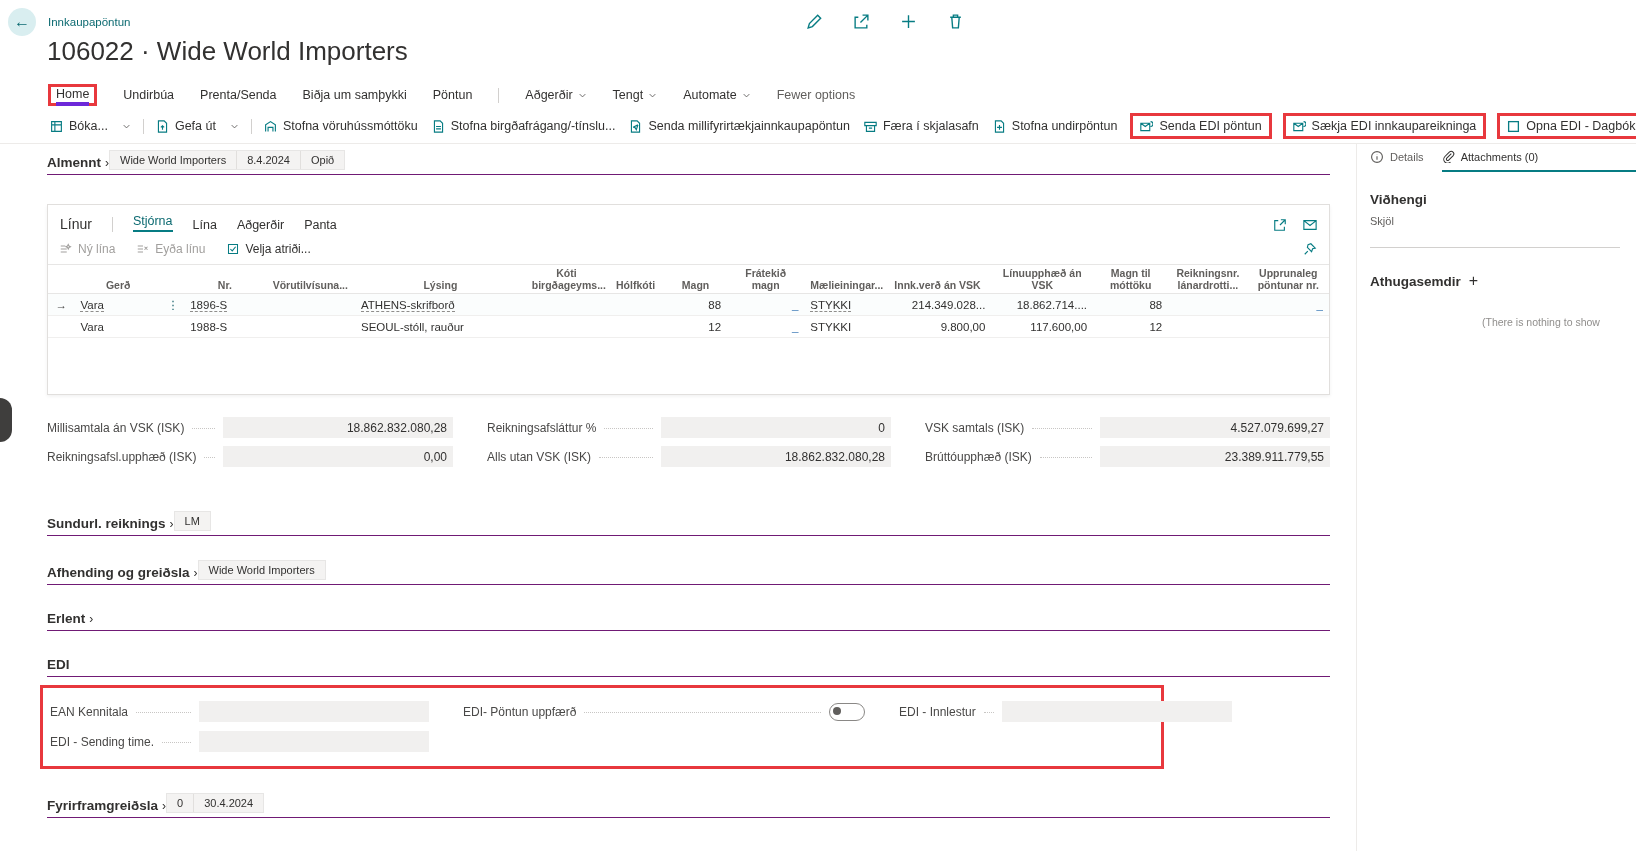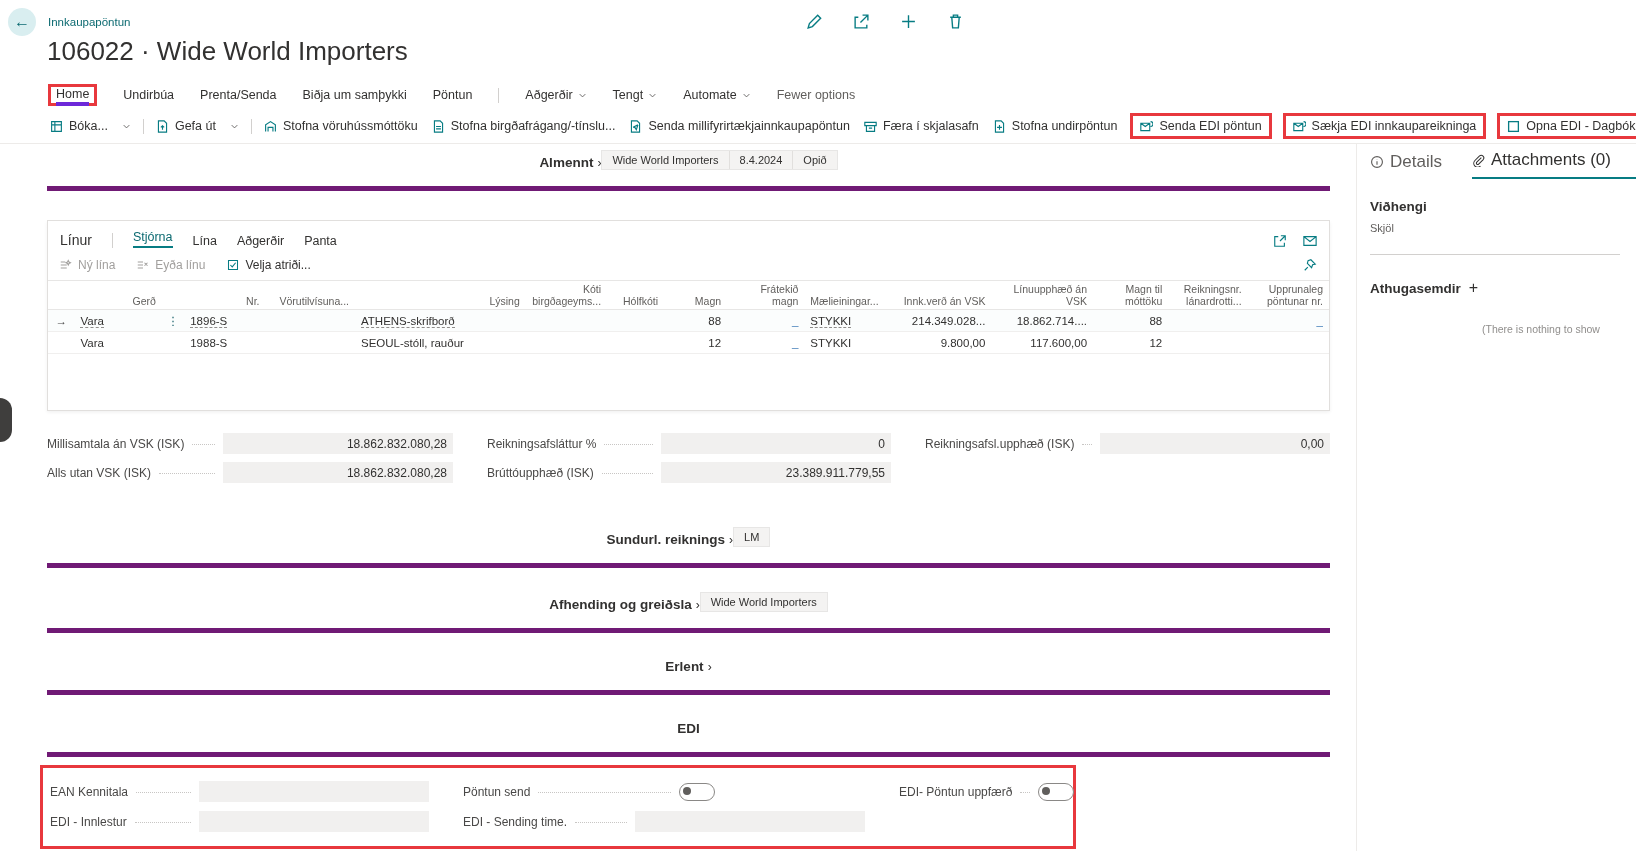--- a/index.html
+++ b/index.html
@@ -26,62 +26,62 @@
   .home-in{border-bottom:4px solid #6d28d9;padding-bottom:1px;color:#323130}
   .grey-t{color:#605e5c}
   
   .actionbar{left:48px;top:111px;height:30px;display:flex;align-items:center;gap:10px;font-size:12.5px;position:absolute;white-space:nowrap}
   .act{display:inline-flex;align-items:center;gap:6px;cursor:pointer;padding:3px 2px}
   .act.boxed{border:3px solid #e8383d;padding:3px 7px;margin-left:1px}
   .hline{left:0;right:0;top:143px;height:1px;background:#edebe9;position:absolute}
   .vdiv{left:1356px;top:143px;bottom:0;width:1px;background:#edebe9;position:absolute}
   
   .main{left:47px;top:150px;width:1283px;position:absolute}
-  .sec{display:flex;align-items:flex-end;justify-content:center;border-bottom:5px solid #701a75;padding-bottom:16px}
+  .sec{display:flex;align-items:flex-end;justify-content:flex-start;border-bottom:1px solid #701a75;padding-bottom:4px}
   .sec .t{font-size:13.5px;font-weight:700;color:#323130}
   .sec .t .caret{font-weight:400;font-size:12px;margin-left:4px;color:#323130}
   .chips{display:flex;border:1px solid #e7e6e5}
   .chip{background:#f4f3f2;border-left:1px solid #e1dfdd;padding:3px 10px;font-size:11px;cursor:pointer}
   .chip:first-child{border-left:none}
   
   .card{margin-top:29px;border:1px solid #e1dfdd;height:189px;box-shadow:0 1.6px 3.6px rgba(0,0,0,.06);position:relative;background:#fff}
   .card-tabs{display:flex;align-items:flex-end;gap:20px;padding:9px 12px 3px;font-size:12.5px}
   .caption{font-size:14px;color:#323130}
   .ltab{cursor:pointer}
   .ltab.active{color:#0c6a71;border-bottom:2px solid #077c83;padding-bottom:2px}
   .card-right{margin-left:auto;display:flex;gap:16px;align-items:center}
   .card-actions{display:flex;align-items:center;gap:22px;padding:7px 12px 6px;font-size:12px}
   .cact{display:inline-flex;align-items:center;gap:6px;cursor:pointer}
   .cact.disabled{color:#a19f9d;cursor:default}
   table.lines{width:100%;border-collapse:collapse;table-layout:fixed;font-size:11.5px;margin-top:2px}
-  table.lines th{font-weight:400;color:#605e5c;font-size:10.5px;text-align:right;padding:2px 6px;vertical-align:bottom;
+  table.lines th{font-weight:700;color:#605e5c;font-size:10.5px;text-align:center;padding:2px 6px;vertical-align:bottom;
        border-top:1px solid #e7e6e5;border-bottom:1px solid #e7e6e5;line-height:1.15;overflow:hidden;white-space:normal}
   table.lines td{padding:2px 6px;border-bottom:1px solid #f0efee;height:17px;overflow:hidden;white-space:nowrap}
   .num{text-align:right}
   .lnk{border-bottom:1px dashed #8f8d8b;cursor:pointer}
   .menu-cell{background:#a9dee2;color:#16606a;text-align:center;padding:0!important;cursor:pointer}
   .arr{color:#444;text-align:center;padding:0!important}
   .ph{color:#3b79b5}
   tr.sel td{background:#fbfdfd}
   
   .totals{margin-top:22px;display:grid;grid-template-columns:440px 438px 405px;row-gap:8px}
   .fld{display:flex;align-items:center;height:21px;padding-right:34px}
   .fld .lab{color:#494847;white-space:nowrap}
   .leader{flex:1;border-bottom:1px dotted #c8c6c4;margin:0 8px;height:1px;align-self:center;min-width:10px}
   .valbox{width:230px;background:#f1f0ef;height:21px;display:flex;align-items:center;justify-content:flex-end;
           padding:0 6px;box-sizing:border-box;color:#323130}
   .totals .fld:nth-child(3n){padding-right:0}
   
-  .edibox{margin-top:8px;margin-left:-7px;width:1036px;border:3px solid #e8383d;padding:13px 0 14px 7px;box-sizing:border-box;
+  .edibox{margin-top:8px;margin-left:-7px;width:1124px;border:3px solid #e8383d;padding:13px 0 14px 7px;box-sizing:border-box;
           display:grid;grid-template-columns:413px 436px auto;row-gap:9px}
   .toggle{width:34px;height:16px;border:1px solid #8a8886;border-radius:9px;position:relative;background:#fff;cursor:pointer;flex:0 0 auto}
   .toggle::after{content:'';position:absolute;left:3px;top:3px;width:8px;height:8px;border-radius:50%;background:#605e5c}
   
   .factbox{left:1370px;top:150px;width:266px;position:absolute}
-  .fbtabs{display:flex;align-items:flex-end;gap:30px;font-size:17px}
+  .fbtabs{display:flex;align-items:flex-start;gap:18px;font-size:11px}
   .fbtab{display:flex;align-items:center;gap:6px;padding-bottom:7px;cursor:pointer;color:#605e5c}
   .fbtab.active{color:#323130;border-bottom:2px solid #077c83;flex:1}
   .fb-h{font-size:13.5px;font-weight:700;margin-top:20px}
   .fb-link{font-size:11px;color:#605e5c;margin-top:8px;cursor:pointer}
   .fb-div{height:1px;background:#d2d0ce;margin-top:20px;width:250px}
   .fb-notes{display:flex;align-items:center;gap:8px;margin-top:24px}
   .fb-plus{font-size:16px;font-weight:400;cursor:pointer}
   .fb-empty{margin-top:26px;margin-left:112px;font-size:10.5px;color:#908e8c;white-space:nowrap}
   .handle{left:0;top:398px;width:12px;height:44px;background:#3f3e3d;border-radius:0 22px 22px 0;position:absolute;cursor:pointer}
 </style>
@@ -394,20 +394,25 @@
         <span class="lab">Millisamtala án VSK (ISK)</span>
         <span class="leader"></span>
         <span class="valbox">18.862.832.080,28</span>
       </div>
     <div class="fld">
         <span class="lab">Reikningsafsláttur %</span>
         <span class="leader"></span>
         <span class="valbox">0</span>
       </div>
     <div class="fld">
+        <span class="lab">VSK samtals (ISK)</span>
+        <span class="leader"></span>
+        <span class="valbox">4.527.079.699,27</span>
+      </div>
+    <div class="fld">
         <span class="lab">Reikningsafsl.upphæð (ISK)</span>
         <span class="leader"></span>
         <span class="valbox">0,00</span>
       </div>
     <div class="fld">
         <span class="lab">Alls utan VSK (ISK)</span>
         <span class="leader"></span>
         <span class="valbox">18.862.832.080,28</span>
       </div>
     <div class="fld">
@@ -436,26 +441,20 @@
   </div>
 
   <div class="sec" style="margin-top:26px">
     <span class="t">EDI</span>
   </div>
   <div class="edibox">
     <div class="fld">
         <span class="lab">EAN Kennitala</span>
         <span class="leader"></span>
         <span class="valbox"></span>
-      </div>
-    <div class="fld">
-        <span class="lab">Pöntun send</span>
-        <span class="leader"></span>
-        <span class="toggle"></span>
-        <span style="flex:0 0 150px"></span>
       </div>
     <div class="fld">
         <span class="lab">EDI- Pöntun uppfærð</span>
         <span class="leader"></span>
         <span class="toggle"></span>
       </div>
     <div class="fld">
         <span class="lab">EDI - Innlestur</span>
         <span class="leader"></span>
         <span class="valbox"></span>

